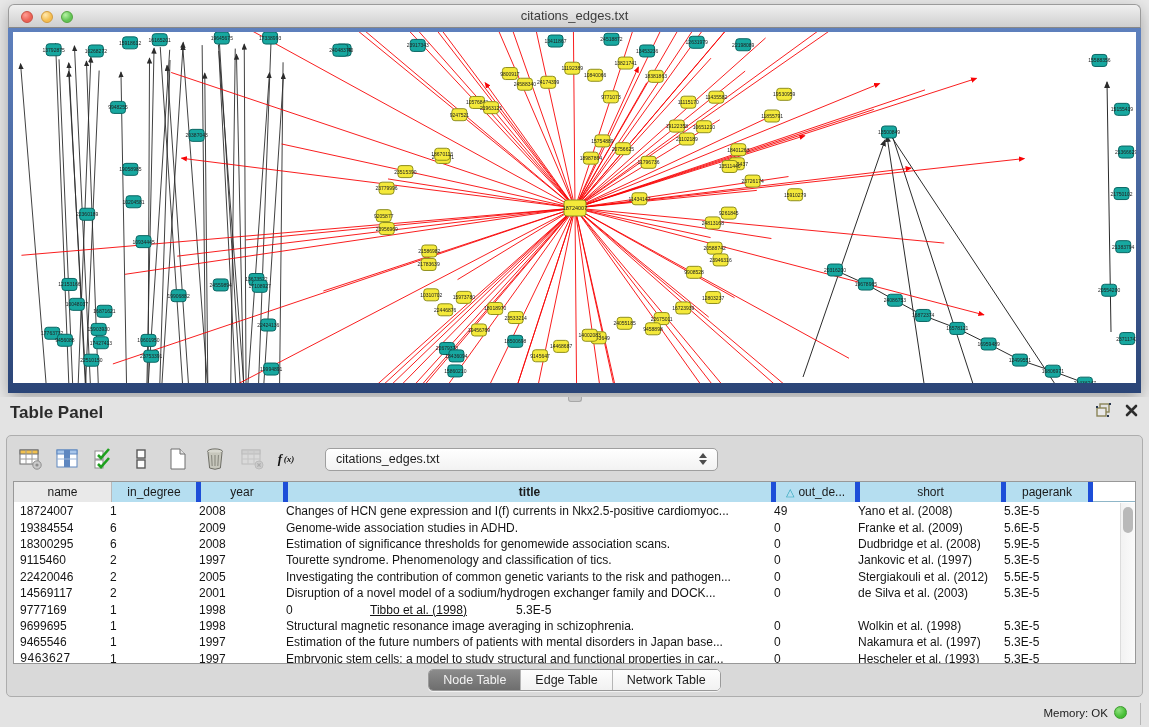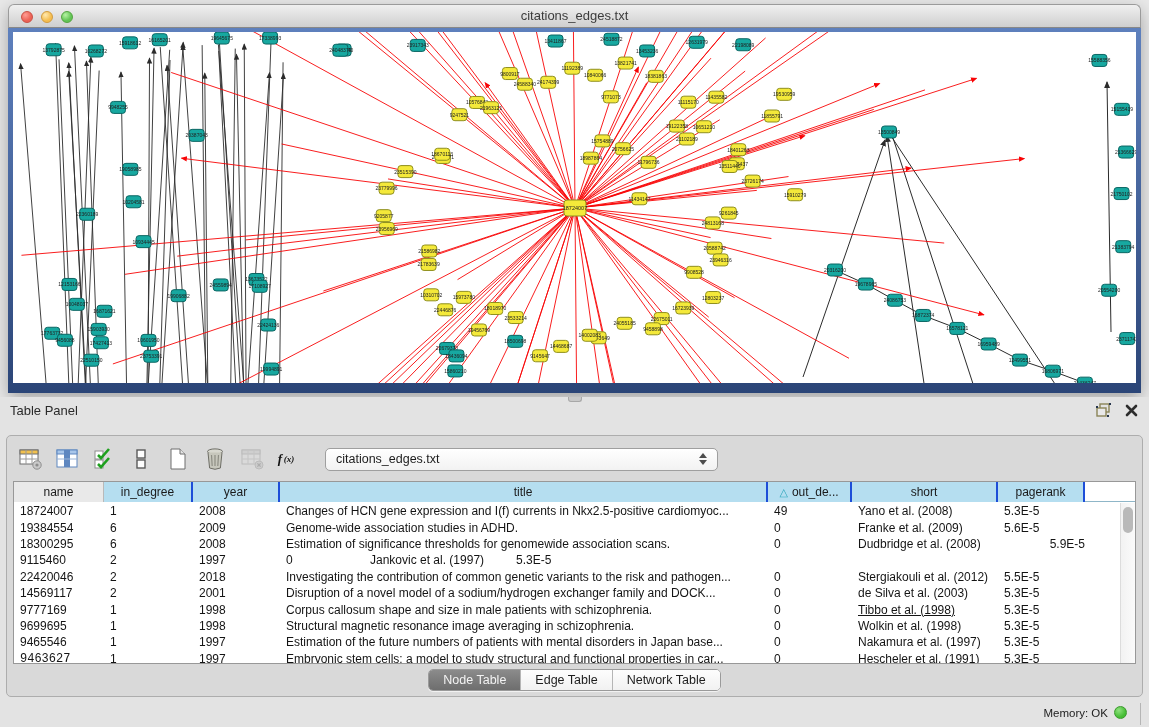--- a/index.html
+++ b/index.html
@@ -18,21 +18,21 @@
   .light.yellow { background:radial-gradient(circle at 35% 30%, #ffe9b0, #f5bd4f 60%); border:1px solid #d29b3c; }
   .light.green { background:radial-gradient(circle at 35% 30%, #b6f3a4, #62c454 60%); border:1px solid #53a43f; }
   #canvas-frame { position:absolute; left:0; top:24px; right:0; bottom:0;
     background:linear-gradient(#5e80bd, #2b4577); padding:4px 5px 10px 5px; }
   #canvas { position:relative; width:100%; height:100%; background:#ffffff; overflow:hidden; }
   #graph { display:block; }
 
   
   #table-panel { position:absolute; left:0; top:397px; width:1149px; height:330px; background:#e3e3e3; }
   #panel-header { position:relative; height:28px; }
-  #panel-title { position:absolute; left:10px; top:6px; font-size:13px; color:#2b2b2b; }
+  #panel-title { position:absolute; left:10px; top:6px; font-size:17px; color:#2b2b2b;font-weight:bold; }
   #panel-grip { position:absolute; left:50%; top:0; width:14px; height:5px; margin-left:-7px;
     background:#c9c9c9; border:1px solid #a8a8a8; border-top:none; border-radius:0 0 3px 3px; }
   #panel-header-icons { position:absolute; right:10px; top:5px; display:flex; gap:12px; align-items:center; }
 
   #panel-body { position:absolute; left:6px; right:6px; top:38px; height:262px;
     background:#d9d9d9; border:1px solid #adadad; border-radius:5px; }
 
   
   #toolbar { position:absolute; left:10px; top:6px; height:34px; display:flex; align-items:center; gap:11px; }
   .tool { width:26px; height:26px; display:flex; align-items:center; justify-content:center; }
@@ -42,21 +42,21 @@
   .updown { display:flex; flex-direction:column; gap:2px; }
   .updown i { width:0; height:0; border-left:4px solid transparent; border-right:4px solid transparent; }
   .updown i.up { border-bottom:5px solid #4d4d4d; }
   .updown i.down { border-top:5px solid #4d4d4d; }
 
   
   #table-wrap { position:absolute; left:6px; right:6px; top:45px; bottom:32px;
     background:#ffffff; border:1px solid #989898; overflow:hidden; }
   #thead { display:flex; height:20px; border-bottom:1px solid #8fb6c8; }
   .th { height:20px; font-size:12px; color:#1a1a1a; display:flex; align-items:center; justify-content:center;
-    background:#b5def0; border-right:2px solid #1d4ed8; overflow:hidden; white-space:nowrap; }
+    background:#b5def0; border-right:5px solid #1d4ed8; overflow:hidden; white-space:nowrap; }
   .th.key { background:#e9e9e9; border-right:1px solid #b9b9b9; }
   .th .sort { color:#2fa6bc; margin-right:4px; font-size:11px; }
   #tbody { position:absolute; left:0; right:15px; top:21px; bottom:0; }
   .tr { display:flex; height:16.4px; align-items:center; }
   .td { font-size:12px; color:#141414; padding-left:6px; white-space:nowrap; overflow:hidden; }
   #vscroll { position:absolute; right:0; top:21px; bottom:0; width:15px; background:linear-gradient(90deg,#f2f2f2,#fbfbfb); border-left:1px solid #dcdcdc; }
   #vthumb { position:absolute; left:2px; top:4px; width:10px; height:26px; background:#b9b9b9; border-radius:6px; }
 
   
   #tabbar { position:absolute; left:0; right:0; bottom:5px; display:flex; justify-content:center; }
@@ -764,30 +764,30 @@
           <span class="value">citations_edges.txt</span>
           <span class="updown">
               <i class="up"></i>
               <i class="down"></i>
             </span>
         </div>
       </div>
 
       <div id="table-wrap">
         <div id="thead">
-            <div class="th key" style="width: 90px; align-items: center;">
+            <div class="th key" style="width: 98px; align-items: center;">
               <span>name</span>
             </div>
             <div class="th" style="width: 89px;">
               <span>in_degree</span>
             </div>
             <div class="th" style="width: 87px;">
               <span>year</span>
             </div>
-            <div class="th" style="width: 488px;">
+            <div class="th" style="width: 488px; font-weight: bold;">
               <span>title</span>
             </div>
             <div class="th" style="width: 84px;">
               <span class="sort">△</span>
               <span>out_de...</span>
             </div>
             <div class="th" style="width: 146px;">
               <span>short</span>
             </div>
             <div class="th" style="width: 87px;">
@@ -813,53 +813,53 @@
               <div class="td" style="width: 146px;">Franke et al. (2009)</div>
               <div class="td" style="width: 87px;">5.6E-5</div>
             </div>
             <div class="tr">
               <div class="td" style="width: 90px;">18300295</div>
               <div class="td" style="width: 89px;">6</div>
               <div class="td" style="width: 87px;">2008</div>
               <div class="td" style="width: 488px;">Estimation of significance thresholds for genomewide association scans.</div>
               <div class="td" style="width: 84px;">0</div>
               <div class="td" style="width: 146px;">Dudbridge et al. (2008)</div>
-              <div class="td" style="width: 87px; text-align: right;">5.9E-5</div>
+              <div class="td" style="width: 87px;">5.9E-5</div>
             </div>
             <div class="tr">
               <div class="td" style="width: 90px;">9115460</div>
               <div class="td" style="width: 89px;">2</div>
               <div class="td" style="width: 87px;">1997</div>
+              <div class="td" style="width: 488px;">Tourette syndrome. Phenomenology and classification of tics.</div>
               <div class="td" style="width: 84px;">0</div>
               <div class="td" style="width: 146px;">Jankovic et al. (1997)</div>
               <div class="td" style="width: 87px;">5.3E-5</div>
             </div>
             <div class="tr">
               <div class="td" style="width: 90px;">22420046</div>
               <div class="td" style="width: 89px;">2</div>
-              <div class="td" style="width: 87px;">2018</div>
+              <div class="td" style="width: 87px;">2005</div>
               <div class="td" style="width: 488px;">Investigating the contribution of common genetic variants to the risk and pathogen...</div>
               <div class="td" style="width: 84px;">0</div>
               <div class="td" style="width: 146px;">Stergiakouli et al. (2012)</div>
               <div class="td" style="width: 87px;">5.5E-5</div>
             </div>
             <div class="tr">
               <div class="td" style="width: 90px;">14569117</div>
               <div class="td" style="width: 89px;">2</div>
               <div class="td" style="width: 87px;">2001</div>
               <div class="td" style="width: 488px;">Disruption of a novel model of a sodium/hydrogen exchanger family and DOCK...</div>
               <div class="td" style="width: 84px;">0</div>
               <div class="td" style="width: 146px;">de Silva et al. (2003)</div>
               <div class="td" style="width: 87px;">5.3E-5</div>
             </div>
             <div class="tr">
               <div class="td" style="width: 90px;">9777169</div>
               <div class="td" style="width: 89px;">1</div>
               <div class="td" style="width: 87px;">1998</div>
-              <div class="td" style="width: 488px;">Corpus callosum shape and size in male patients with schizophrenia.</div>
               <div class="td" style="width: 84px;">0</div>
               <div class="td" style="width: 146px; text-decoration: underline;">Tibbo et al. (1998)</div>
               <div class="td" style="width: 87px;">5.3E-5</div>
             </div>
             <div class="tr">
               <div class="td" style="width: 90px;">9699695</div>
               <div class="td" style="width: 89px;">1</div>
               <div class="td" style="width: 87px;">1998</div>
               <div class="td" style="width: 488px;">Structural magnetic resonance image averaging in schizophrenia.</div>
               <div class="td" style="width: 84px;">0</div>
@@ -874,21 +874,21 @@
               <div class="td" style="width: 84px;">0</div>
               <div class="td" style="width: 146px;">Nakamura et al. (1997)</div>
               <div class="td" style="width: 87px;">5.3E-5</div>
             </div>
             <div class="tr">
               <div class="td" style="width: 90px; font-family: Liberation Mono, monospace;">9463627</div>
               <div class="td" style="width: 89px;">1</div>
               <div class="td" style="width: 87px;">1997</div>
               <div class="td" style="width: 488px;">Embryonic stem cells: a model to study structural and functional properties in car...</div>
               <div class="td" style="width: 84px;">0</div>
-              <div class="td" style="width: 146px;">Hescheler et al. (1991)</div>
+              <div class="td" style="width: 146px;">Hescheler et al. (1993)</div>
               <div class="td" style="width: 87px;">5.3E-5</div>
             </div>
           </div>
         <div id="vscroll">
           <div id="vthumb"></div>
         </div>
       </div>
 
       <div id="tabbar">
         <div class="tabgroup" id="tabgroup">

